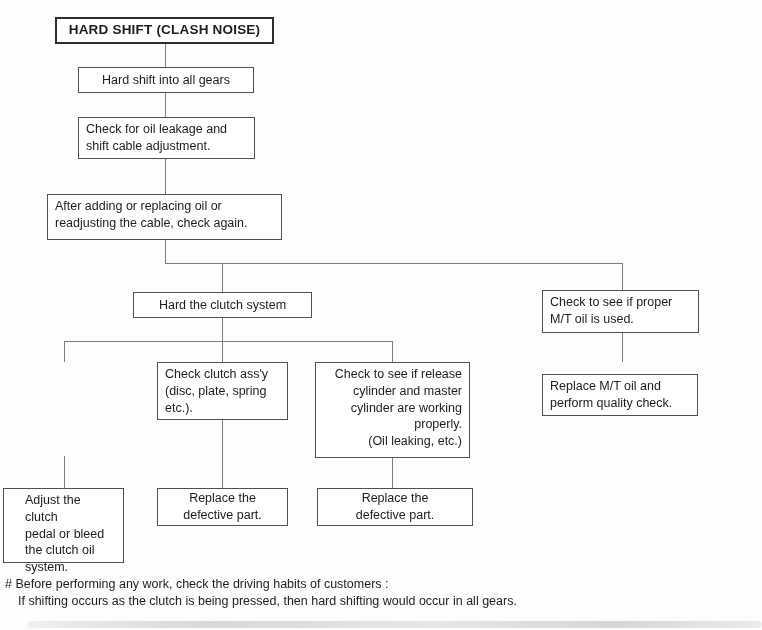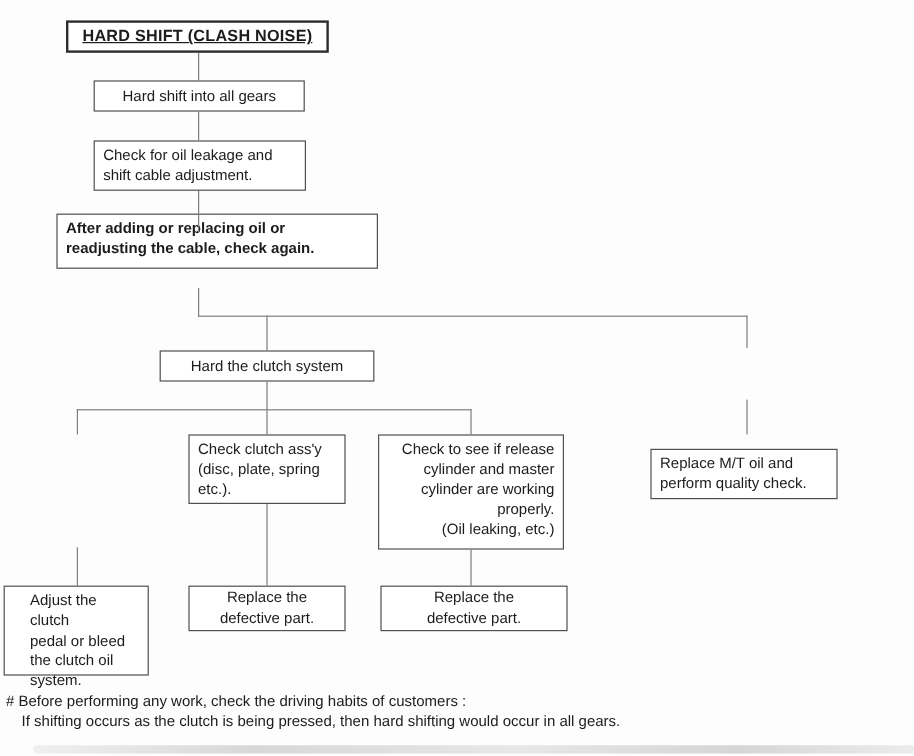--- a/index.html
+++ b/index.html
@@ -63,32 +63,34 @@
       rgba(165,165,165,0.45) 80%,
       rgba(185,185,185,0.25) 100%);
     border-radius: 3px;
   }
 </style>
 </head>
 <body>
 
 <div class="canvas">
 
-  <div class="node title center" style="left:55px; top:17px; width:219px; height:27px;text-decoration:underline;">HARD SHIFT (CLASH NOISE)</div>
+  <div class="node title center" style="left:55px; top:17px; width:219px; height:27px;">HARD SHIFT (CLASH NOISE)</div>
 
   <div class="node center" style="left:78px; top:67px; width:176px; height:26px;">Hard shift into all gears</div>
 
   <div class="node" style="left:78px; top:117px; width:177px; height:42px;">Check for oil leakage and
 shift cable adjustment.</div>
 
-  <div class="node" style="left:47px; top:178px; width:268px; height:46px;font-weight:bold;">After adding or replacing oil or
+  <div class="node" style="left:47px; top:194px; width:235px; height:46px;">After adding or replacing oil or
 readjusting the cable, check again.</div>
 
   <div class="node center" style="left:133px; top:292px; width:179px; height:26px;">Hard the clutch system</div>
 
+  <div class="node" style="left:542px; top:290px; width:157px; height:43px;">Check to see if proper
+M/T oil is used.</div>
 
 
   <div class="node" style="left:157px; top:362px; width:131px; height:58px;">Check clutch ass'y
 (disc, plate, spring
 etc.).</div>
 
   <div class="node" style="left:315px; top:362px; width:155px; height:96px;text-align:right;">Check to see if release
 cylinder and master
 cylinder are working
 properly.

